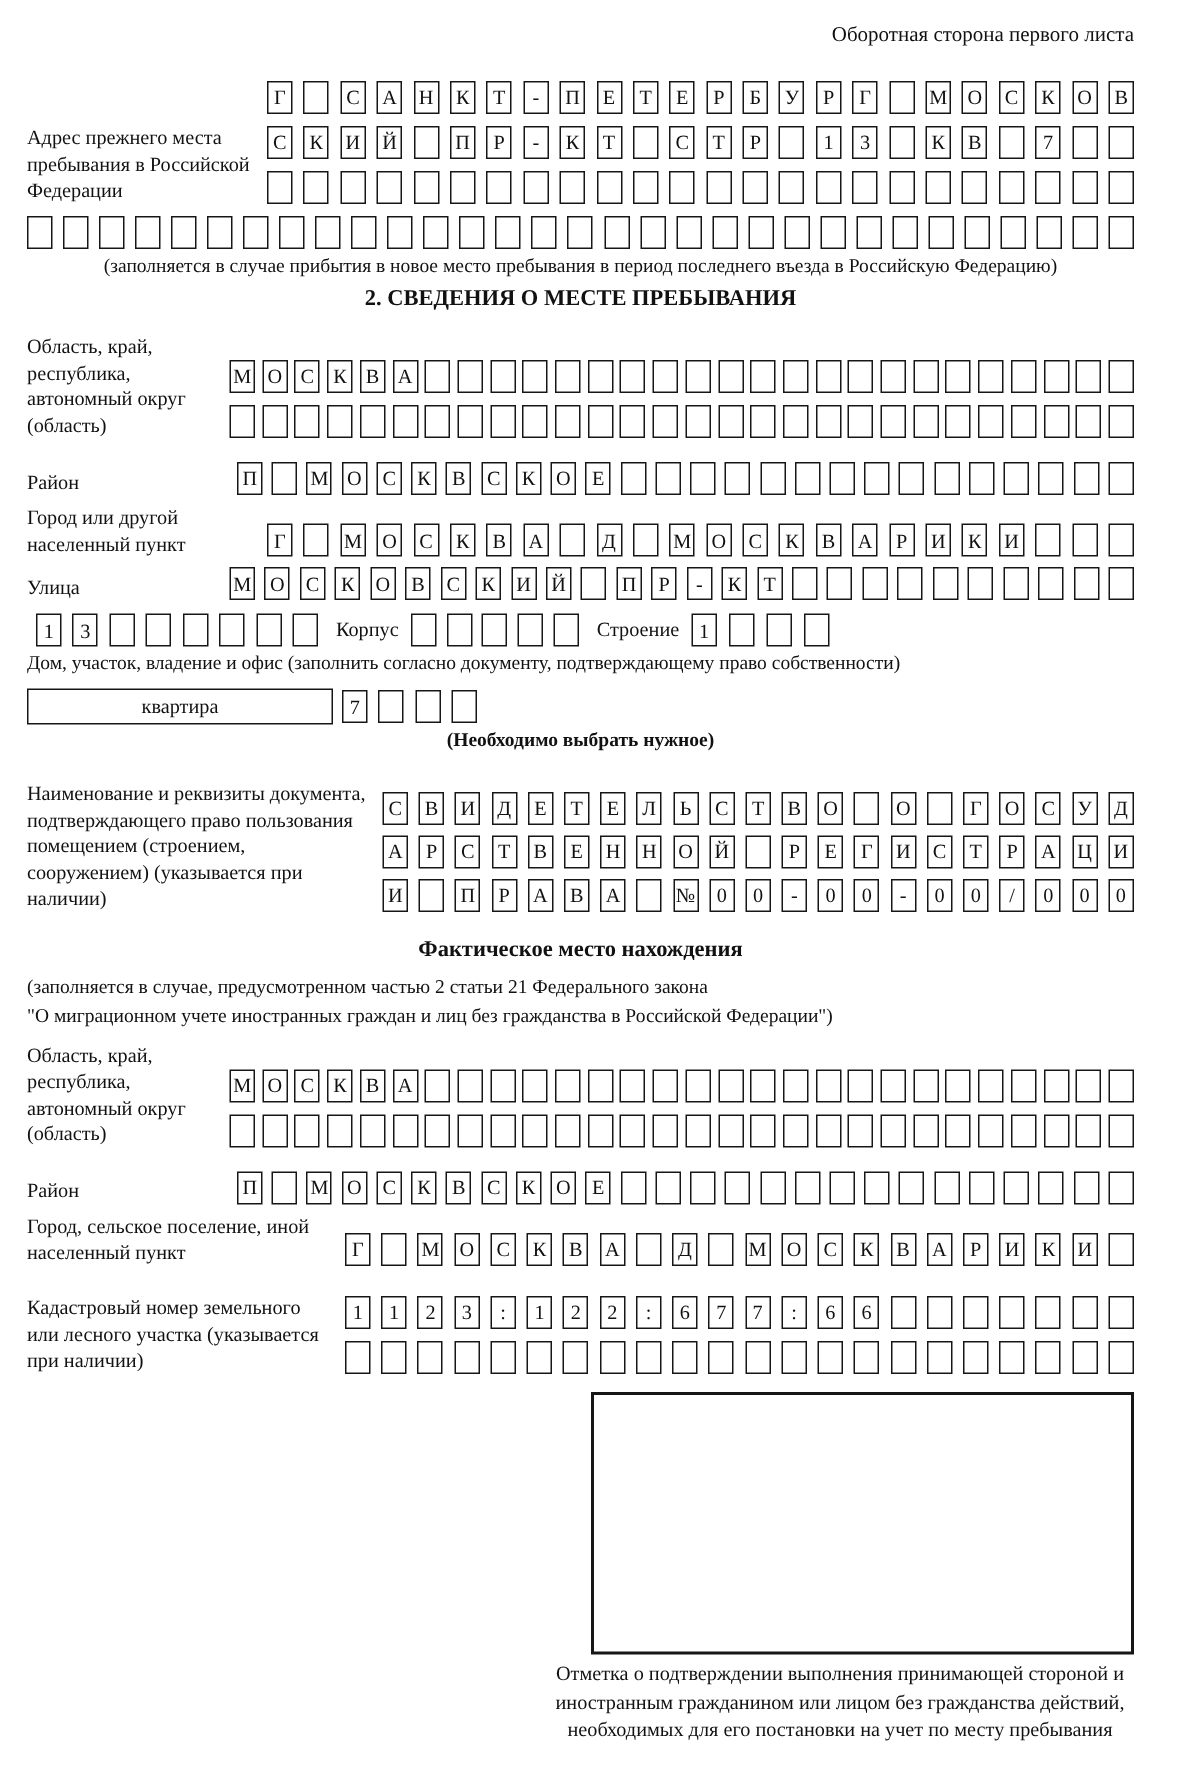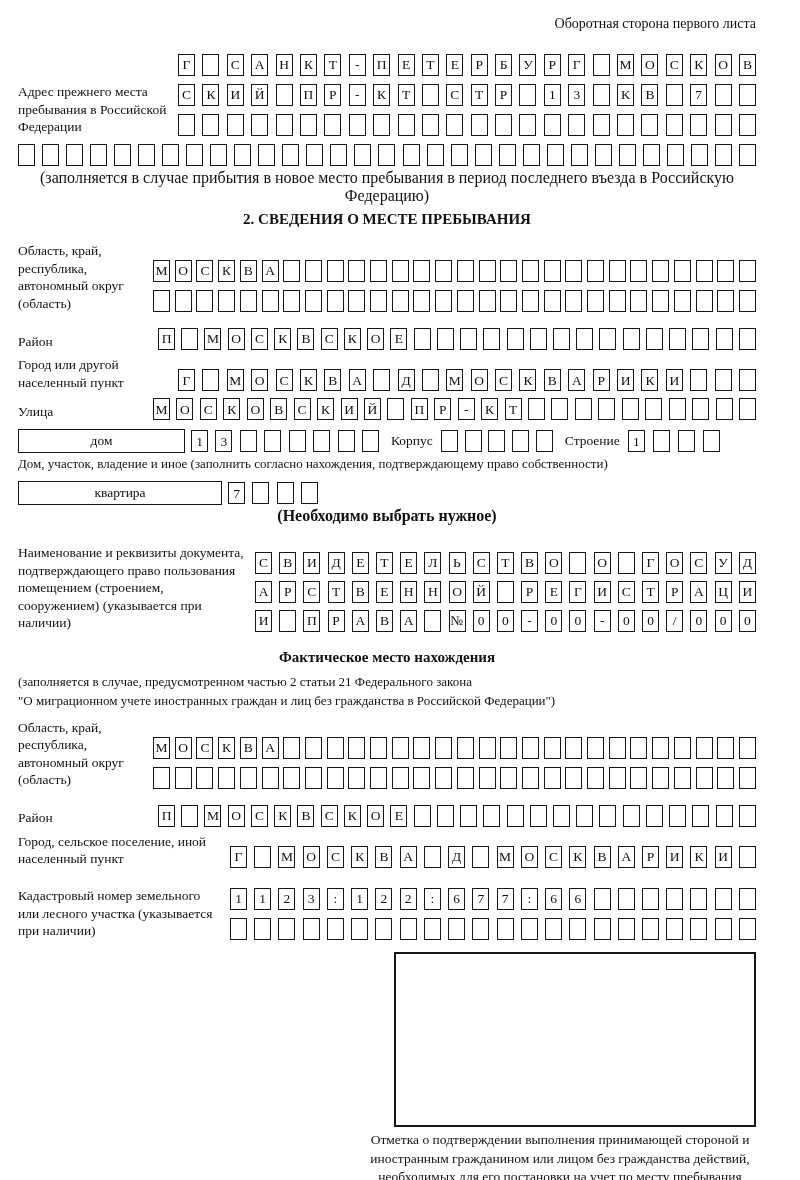--- a/index.html
+++ b/index.html
@@ -23,21 +23,21 @@
   .rows{flex:1;display:flex;flex-direction:column;gap:8px;}
   .grid-row{display:flex;justify-content:space-between;}
   .cell{
     flex:none;width:15px;height:20px;
     border:1.5px solid #161616;background:#fff;
     display:flex;align-items:center;justify-content:center;
     font-size:13.5px;line-height:1;
   }
   .full-row{margin-top:8px;}
 
-  .caption-note{font-size:16px;text-align:center;margin-top:3px;}
+  .caption-note{font-size:13px;text-align:center;margin-top:3px;}
   .caption-left{font-size:13px;text-align:left;margin-top:3px;}
   .sec-title{font-size:15px;font-weight:bold;text-align:center;margin-top:6px;}
 
   .mt22{margin-top:22px;} .mt17{margin-top:17px;} .mt16{margin-top:16px;}
   .mt12{margin-top:12px;} .mt9{margin-top:17px;} .mt7{margin-top:7px;}
   .mt6{margin-top:6px;} .mt5{margin-top:5px;} .mt4{margin-top:4px;} .mt2{margin-top:2px;font-weight:bold;}
 
   
   .inline-line{display:flex;align-items:center;margin-top:9px;}
   .label-box{
@@ -360,21 +360,20 @@
           <span class="cell"></span>
           <span class="cell"></span>
           <span class="cell"></span>
           <span class="cell"></span>
           <span class="cell"></span>
         </div>
     </div>
   </div>
 
   <div class="inline-line">
-    <span class="label-box house-label">дом</span>
     <div class="grid-row w-house">
         <span class="cell">1</span>
         <span class="cell">3</span>
         <span class="cell"></span>
         <span class="cell"></span>
         <span class="cell"></span>
         <span class="cell"></span>
         <span class="cell"></span>
         <span class="cell"></span>
       </div>
@@ -387,21 +386,21 @@
         <span class="cell"></span>
       </div>
     <span class="inline-label">Строение</span>
     <div class="grid-row w-stroenie">
         <span class="cell">1</span>
         <span class="cell"></span>
         <span class="cell"></span>
         <span class="cell"></span>
       </div>
   </div>
-  <div class="caption-left">Дом, участок, владение и иное (заполнить согласно нахождения, подтверждающему право собственности)</div>
+  <div class="caption-left">Дом, участок, владение и офис (заполнить согласно документу, подтверждающему право собственности)</div>
 
   <div class="inline-line mt5">
     <span class="label-box apt-label">квартира</span>
     <div class="grid-row w-apt">
         <span class="cell">7</span>
         <span class="cell"></span>
         <span class="cell"></span>
         <span class="cell"></span>
       </div>
   </div>

